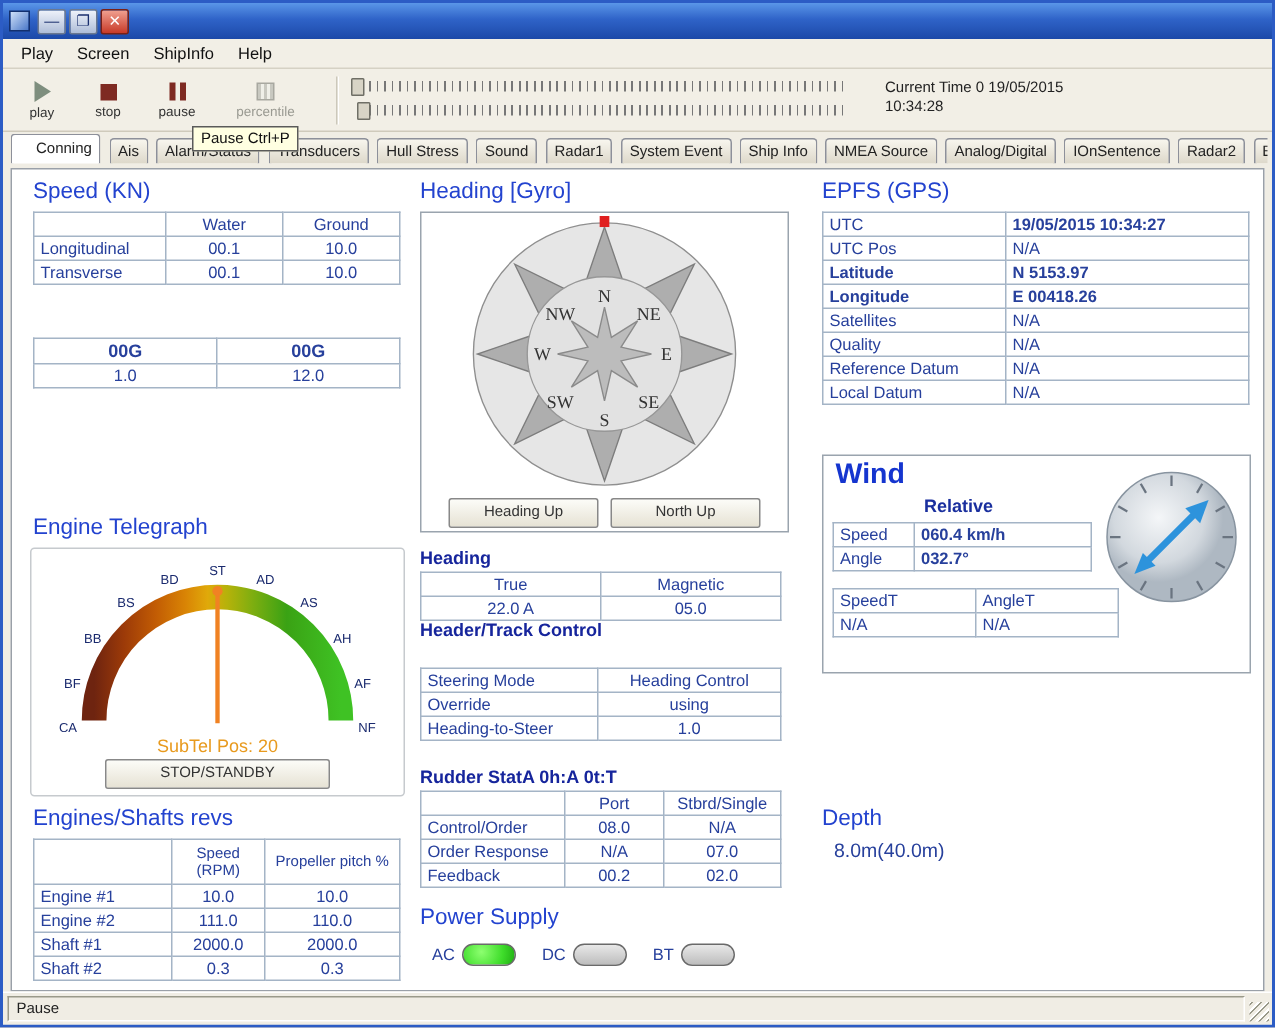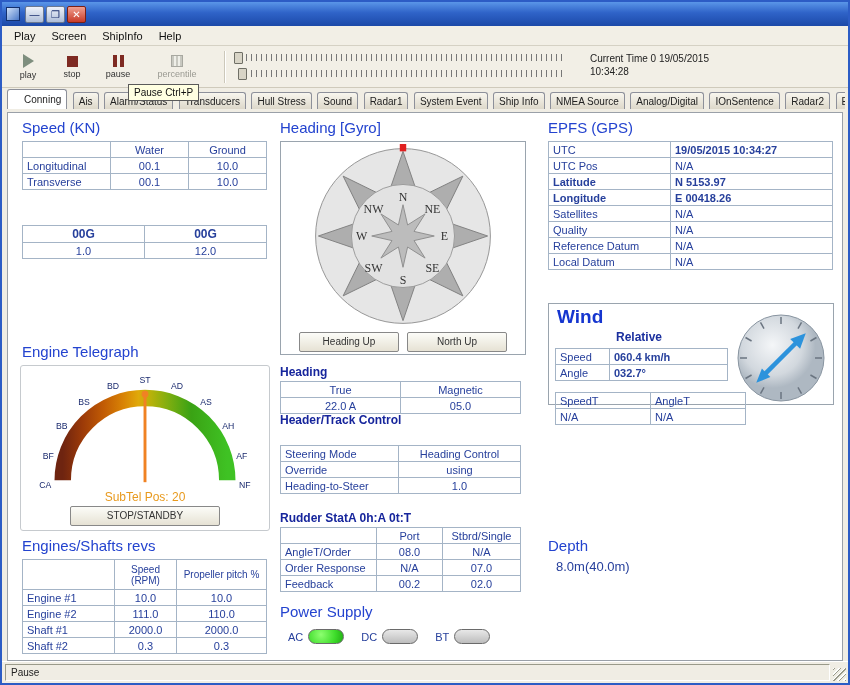--- a/index.html
+++ b/index.html
@@ -360,21 +360,21 @@
 
     <div class="abs sub-title" style="left:272px;top:398px;">Rudder StatA 0h:A 0t:T</div>
     <table class="data abs" style="left:272px;top:414px;width:240px;">
       <tbody>
           <tr>
         <td style="width:96px;"></td>
         <td class="hdr" style="width:66px;">Port</td>
         <td class="hdr" style="width:78px;">Stbrd/Single</td>
       </tr>
       <tr>
-        <td class="lbl">AngleT/Order</td>
+        <td class="lbl">Control/Order</td>
         <td class="val">08.0</td>
         <td class="val">N/A</td>
       </tr>
       <tr>
         <td class="lbl">Order Response</td>
         <td class="val">N/A</td>
         <td class="val">07.0</td>
       </tr>
       <tr>
         <td class="lbl">Feedback</td>
@@ -425,21 +425,21 @@
         <td class="lbl">Reference Datum</td>
         <td class="left">N/A</td>
       </tr>
       <tr>
         <td class="lbl">Local Datum</td>
         <td class="left">N/A</td>
       </tr>
     </tbody>
       </table>
 
-    <div class="abs wind-box" style="left:540px;top:190px;width:286px;height:102px;">
+    <div class="abs wind-box" style="left:540px;top:190px;width:286px;height:146px;">
       <div class="wind-title abs" style="left:8px;top:2px;">Wind</div>
       <div class="wind-mode abs" style="left:0;top:26px;width:180px;">Relative</div>
       <table class="data abs" style="left:6px;top:44px;width:172px;">
         <tbody>
             <tr>
           <td class="lbl" style="width:54px;">Speed</td>
           <td class="left wind-val" style="width:118px;">060.4 km/h</td>
         </tr>
         <tr>
           <td class="lbl">Angle</td>

